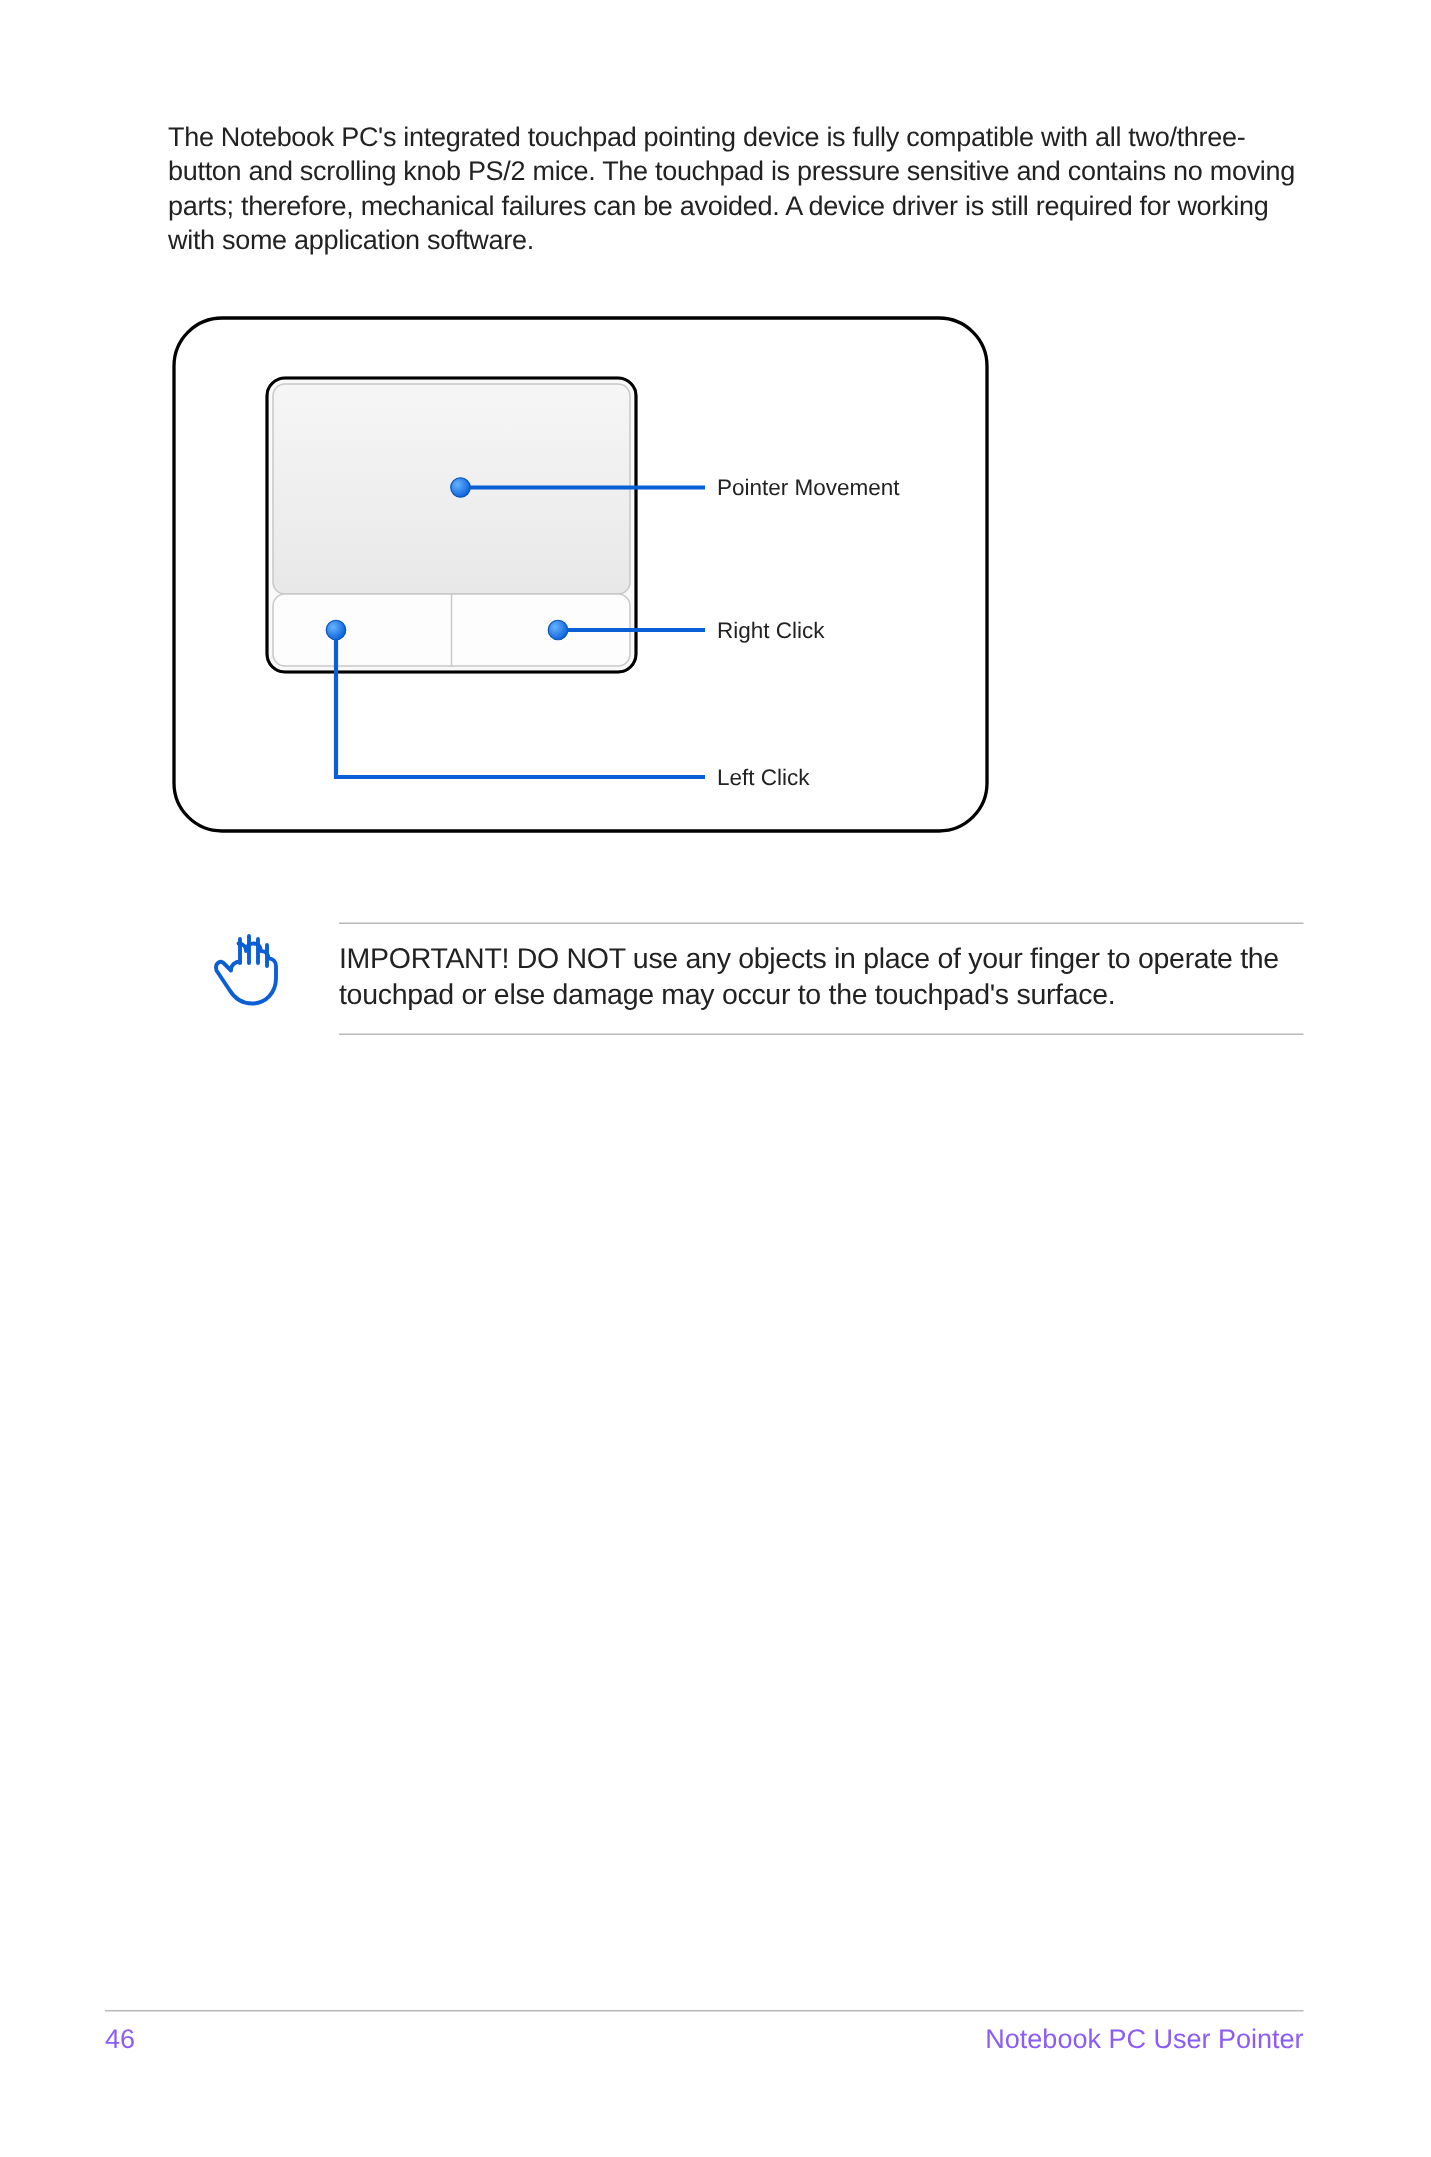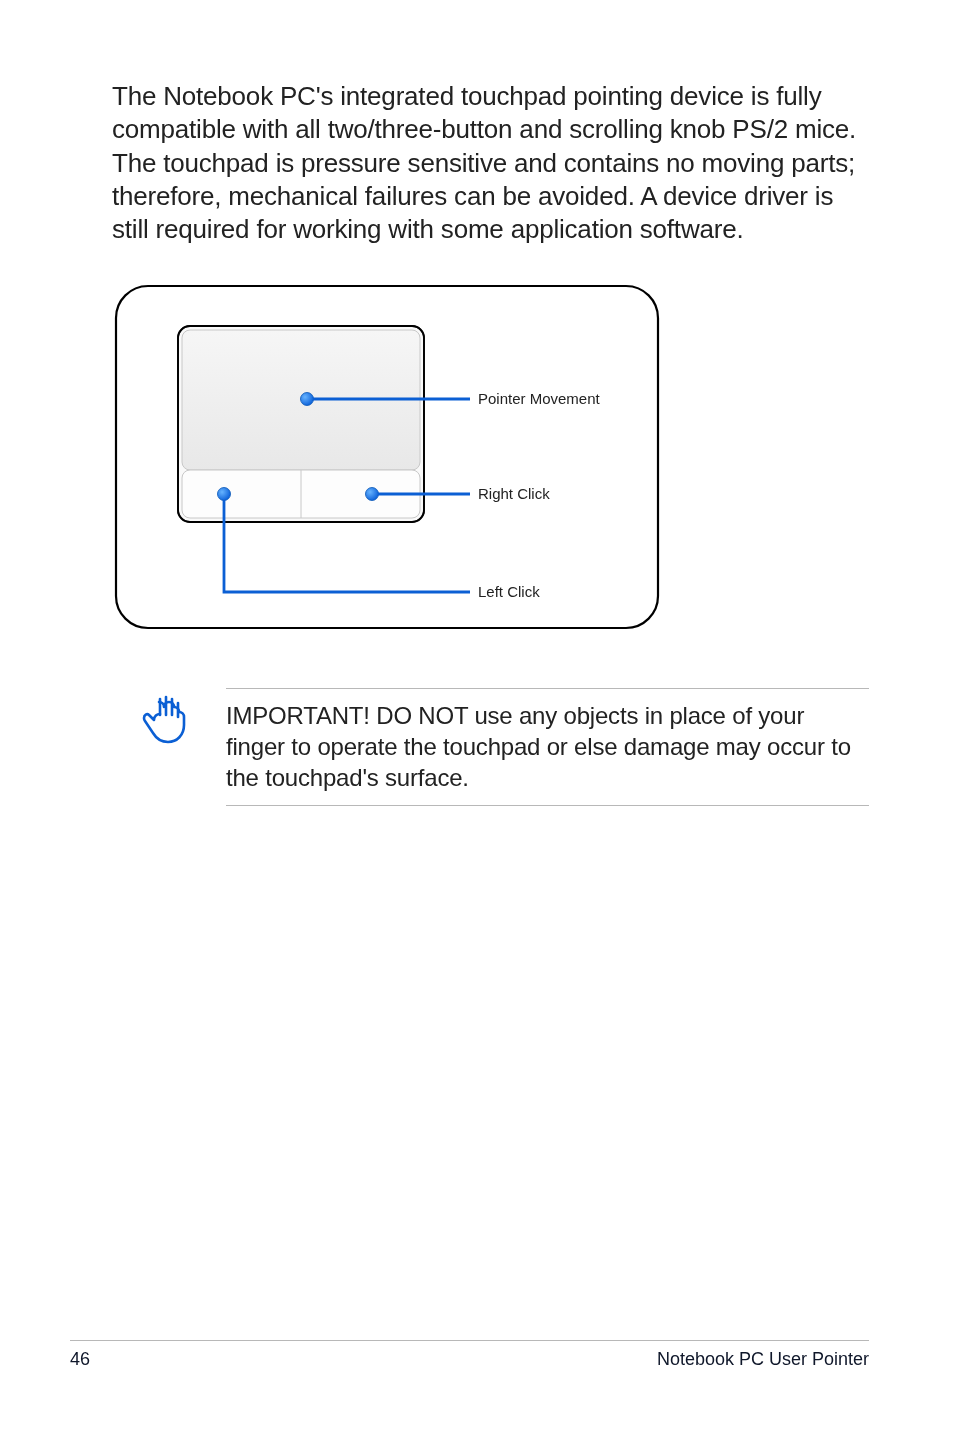--- a/index.html
+++ b/index.html
@@ -14,21 +14,21 @@
   .page {
     padding: 80px 85px 0 112px;
   }
   h1 {
     font-size: 42px;
     font-weight: 700;
     margin-bottom: 14px;
     letter-spacing: -0.5px;
   }
   .body-text {
-    font-size: 26px;
+    font-size: 18px;
     line-height: 1.28;
     margin-bottom: 36px;
     font-weight: 400;
     letter-spacing: -0.2px;
   }
   .diagram-wrap {
     width: 550px;
     margin-bottom: 52px;
   }
   .notice {
@@ -39,36 +39,36 @@
   }
   .notice-icon {
     flex: 0 0 auto;
     margin-top: 4px;
   }
   .notice-box {
     flex: 1;
     border-top: 1px solid #b8b8b8;
     border-bottom: 1px solid #b8b8b8;
     padding: 12px 0 12px 0;
-    font-size: 24px;
+    font-size: 19px;
     line-height: 1.28;
     font-weight: 400;
     letter-spacing: -0.2px;
   }
   .footer {
     position: absolute;
     left: 70px;
     right: 85px;
     bottom: 68px;
     border-top: 1px solid #b8b8b8;
     padding-top: 8px;
     display: flex;
     justify-content: space-between;
     font-size: 18px;
-    color: #0f172a;
+    color: #8b5cf6;
   }
   .label-text {
     font-family: "Segoe UI", Arial, sans-serif;
     font-size: 15px;
     fill: #222;
   }
 </style>
 </head>
 <body>
 

